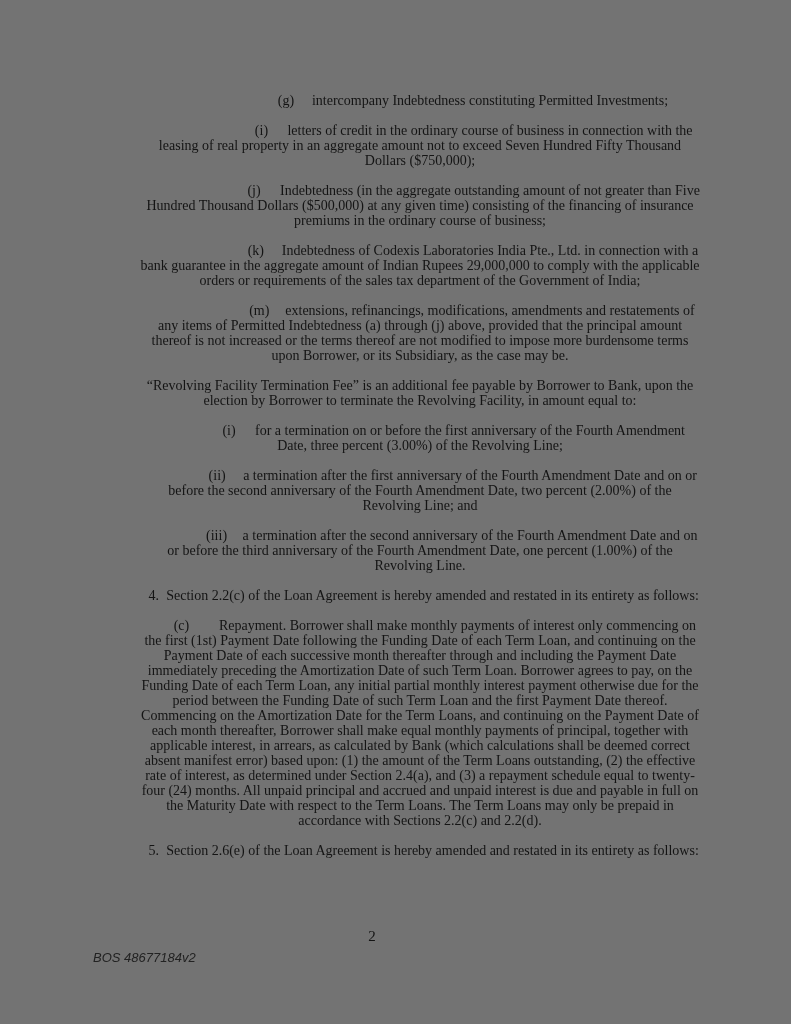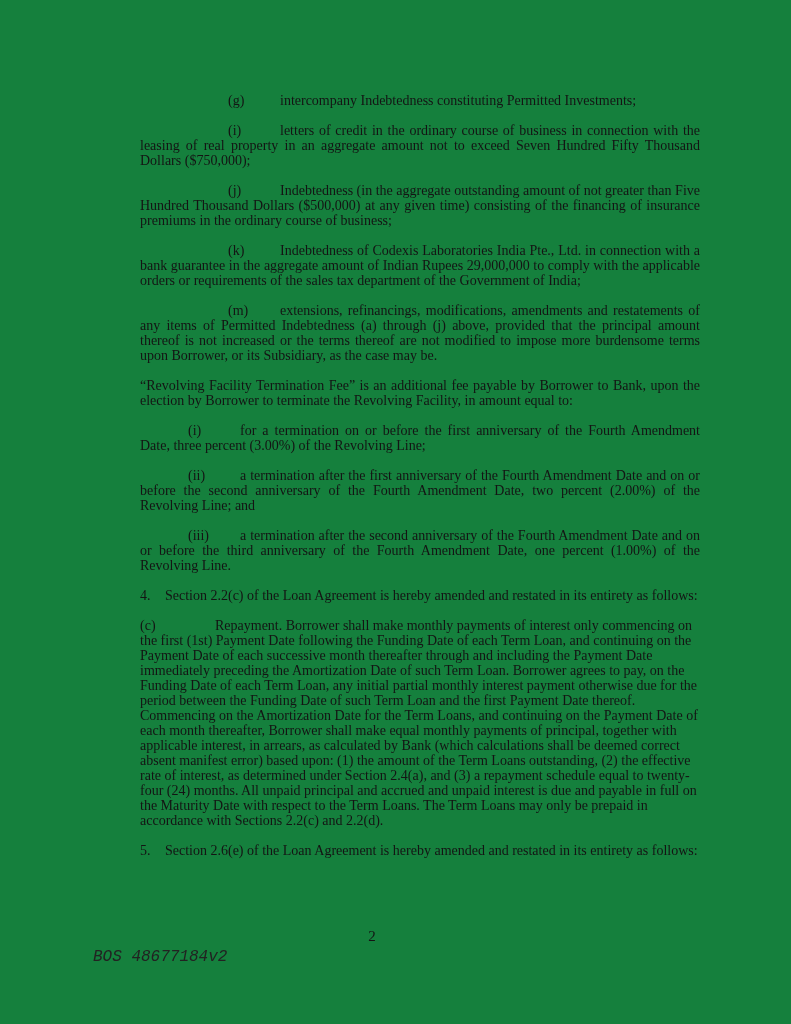--- a/index.html
+++ b/index.html
@@ -1,33 +1,33 @@
 <!DOCTYPE html>
 <html><head>
 <meta charset="utf-8">
 <style>
   html, body { margin: 0; padding: 0; background: #e8e8e8; }
   .sheet {
     position: relative;
     width: 791px;
     height: 1024px;
-    background: #15803d;
+    background: #737373;
     font-family: "Liberation Serif", serif;
     font-size: 14px;
     line-height: 15px;
     color: #141414;
     overflow: hidden;
   }
   .content {
     position: absolute;
     left: 140px;
     top: 93px;
     width: 560px;
   }
-  .content p { margin: 0 0 15px 0; }
+  .content p { margin: 0 0 15px 0; text-align: center; }
 
   
   .clause { text-align: justify; text-indent: 88px; }
   .tab-label { display: inline-block; width: 52px; text-indent: 0; }
 
   
   .intro { text-align: justify; text-indent: 0; }
 
   
   .fee { text-align: justify; text-indent: 48px; }
@@ -48,23 +48,23 @@
     top: 929px;
     width: 744px;
     text-align: center;
     font-size: 15px;
     color: #141414;
   }
   .doc-ref {
     position: absolute;
     left: 93px;
     top: 950px;
-    font-family: Liberation Mono, monospace;
+    font-family: Liberation Sans, sans-serif;
     font-style: italic;
-    font-size: 16px;
+    font-size: 13px;
     color: #222222;
   }
 </style>
 </head>
 <body>
 
 <div class="sheet">
   <div class="content">
 
     <p class="clause"><span class="tab-label">(g)</span><span>intercompany Indebtedness constituting Permitted Investments;</span></p>

